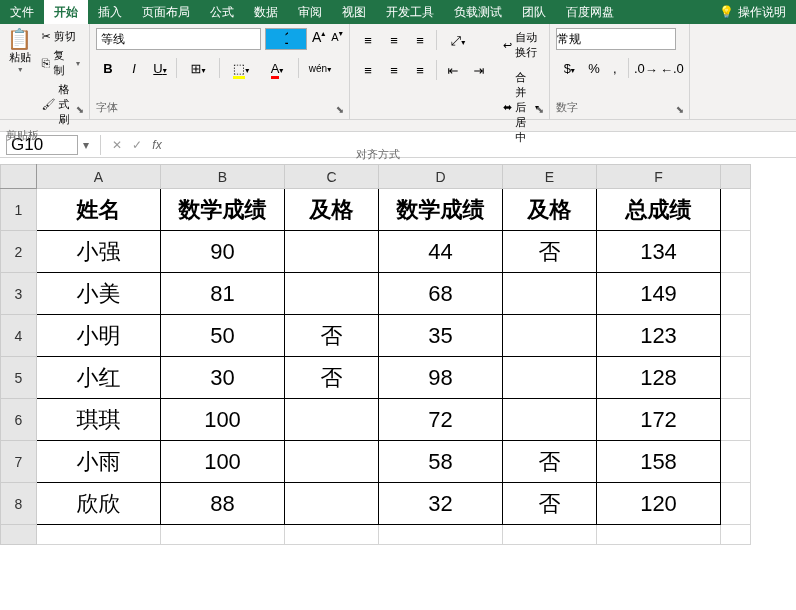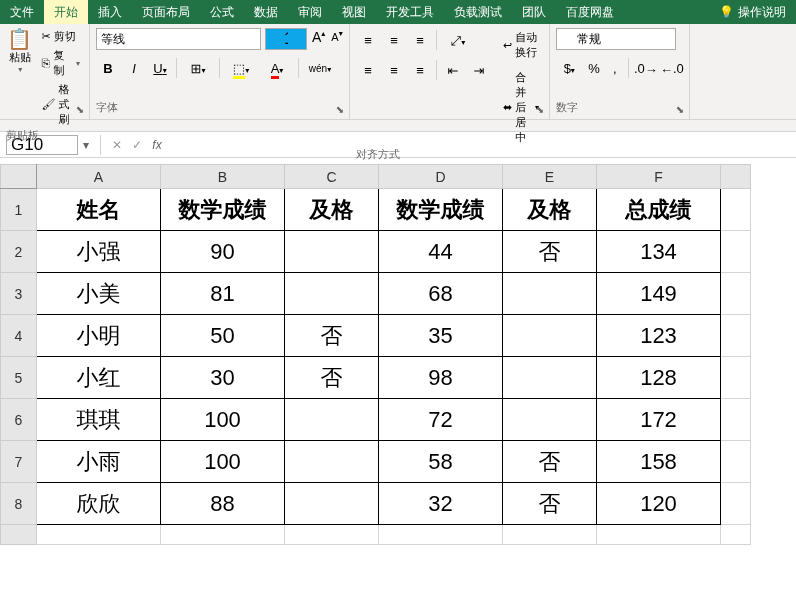--- a/index.html
+++ b/index.html
@@ -1,20 +1,20 @@
 <!DOCTYPE html>
 <html><head>
 <meta charset="utf-8">
 <style>
 * { box-sizing: border-box; margin: 0; padding: 0; font-family: "Microsoft YaHei", sans-serif; }
 body { background: #fff; width: 796px; height: 610px; overflow: hidden; font-size: 12px; }
 
 .tabs { background: #217346; color: #fff; display: flex; height: 24px; align-items: center; }
 .tab { padding: 0 10px; height: 24px; display: flex; align-items: center; cursor: pointer; }
-.tab.active { background: #fef9c3; color: #217346; }
+.tab.active { background: #ffffff; color: #217346; font-weight: bold; }
 .tab.help { margin-left: auto; display: flex; align-items: center; gap: 4px; }
 
 .ribbon { background: #f3f2f1; border-bottom: 1px solid #d4d4d4; display: flex; height: 96px; }
 .group { border-right: 1px solid #d4d4d4; padding: 4px 6px 2px; display: flex; flex-direction: column; position: relative; }
 .group-label { text-align: left; font-size: 11px; color: #666; margin-top: auto; padding-bottom: 2px; }
 .dialog-launcher { position: absolute; right: 3px; bottom: 3px; width: 12px; height: 12px; font-size: 10px; color: #666; cursor: pointer; text-align: center; line-height: 12px; }
 
 .clipboard { width: 90px; }
 .clip-top { display: flex; gap: 4px; }
 .paste-btn { width: 36px; text-align: center; cursor: pointer; }
@@ -31,21 +31,21 @@
 .font-row2 { display: flex; gap: 2px; margin-top: 6px; align-items: center; }
 .rb { width: 24px; height: 24px; text-align: center; line-height: 24px; cursor: pointer; border: 1px solid transparent; font-size: 13px; }
 .rb-wide { width: 34px; }
 .sep { width: 1px; height: 20px; background: #d0d0d0; margin: 0 2px; }
 
 .align-group { width: 200px; }
 .align-row { display: flex; gap: 2px; align-items: center; }
 .wrap-text, .merge { display: flex; align-items: center; gap: 3px; font-size: 11px; cursor: pointer; padding: 2px 4px; }
 
 .number-group { width: 140px; }
-.num-format { width: 120px; border: 1px solid #ababab; background: #fff; height: 22px; padding: 0 20px; font-size: 12px; }
+.num-format { width: 120px; border: 1px solid #ababab; background: #fff; height: 22px; padding: 0 0; font-size: 12px; }
 
 .formula-bar { display: flex; height: 26px; border-bottom: 1px solid #d4d4d4; align-items: center; background: #fff; }
 .name-box { width: 72px; border: 1px solid #ababab; margin: 2px 0 2px 6px; height: 20px; padding: 0 4px; font-size: 17px; display: flex; align-items: center; }
 .name-drop { width: 16px; text-align: center; cursor: pointer; color: #666; }
 .fb-sep { width: 1px; height: 20px; background: #d0d0d0; margin: 0 6px; }
 .fb-btn { width: 20px; text-align: center; color: #999; cursor: pointer; }
 .fx { font-style: italic; color: #666; }
 .formula-input { flex: 1; border: none; height: 20px; padding: 0 4px; outline: none; }
 
 .grid-area { position: relative; background: #fff; }

